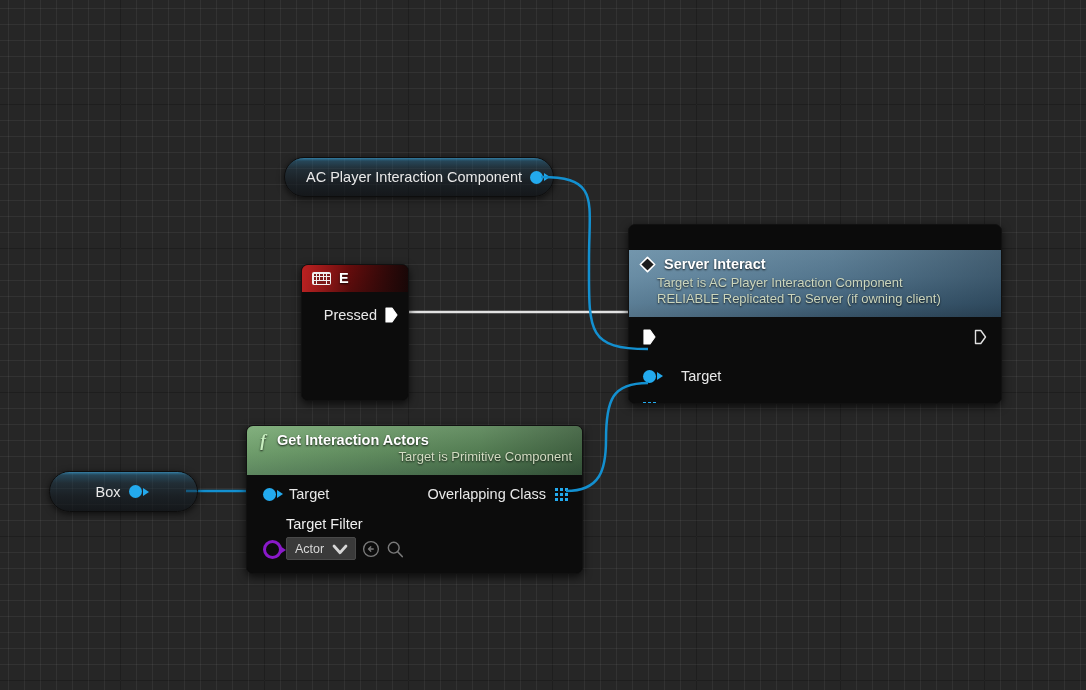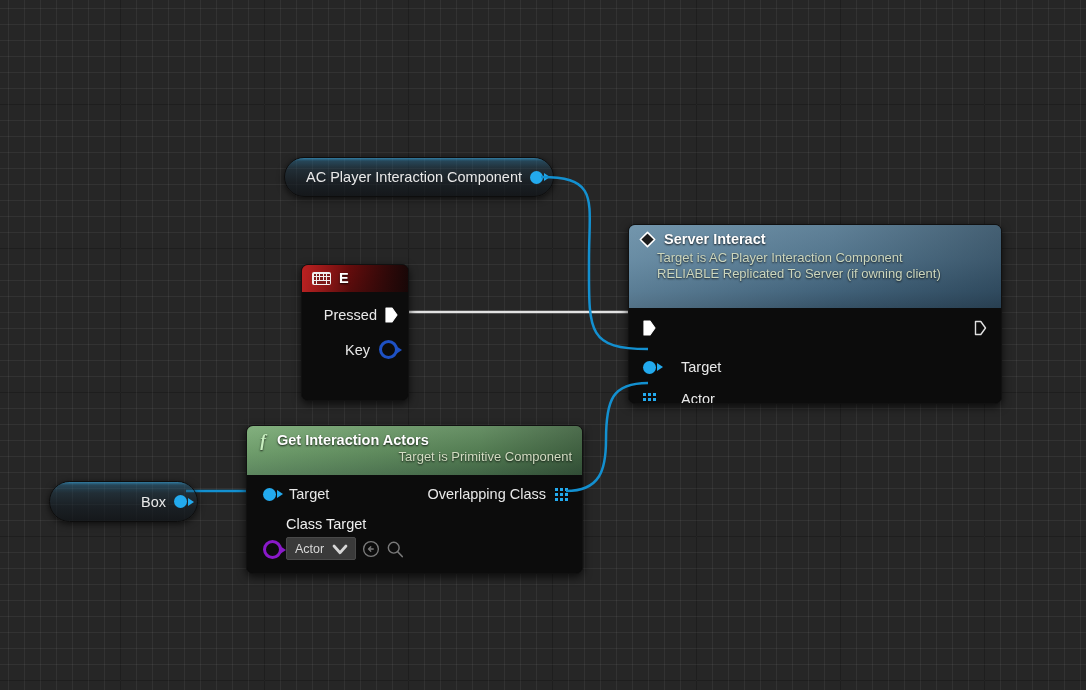--- a/index.html
+++ b/index.html
@@ -247,21 +247,21 @@
     <path d="M 186 491 L 268 491" stroke="#1390d0" stroke-width="2.4" fill="none"></path>
 
     <path d="M 392 312 L 646 312" stroke="#e3e3e3" stroke-width="2.4" fill="none"></path>
   </svg>
 
   <div class="node bubble" style="left:284px; top:157px; width:270px; height:40px;">
     <span class="lbl">AC Player Interaction Component</span>
     <span class="dot-pin"></span>
   </div>
 
-  <div class="node bubble" style="left:49px; top:481px; width:149px; height:41px;">
+  <div class="node bubble" style="left:49px; top:471px; width:149px; height:41px;justify-content:center;">
     <span class="lbl">Box</span>
     <span class="dot-pin"></span>
   </div>
 
   <div class="node framed" style="left:301px; top:264px; width:108px; height:137px;">
     <div class="node-header hdr-red" style="height:27px; padding-top:5px;">
       <div class="title">
         <span class="kbd-icon">
           <i></i>
             <i></i>
@@ -282,24 +282,20 @@
     </div>
     <div class="node-body" style="height:110px; padding:5px 10px 0 0;">
       <div class="pinrow right">
         <span class="pin-label">Pressed</span>
         <span class="exec-pin" style="margin-left:8px;">
           <svg width="13" height="16" viewBox="0 0 13 16">
             <path d="M1 1 L7 1 L12 8 L7 15 L1 15 Z" fill="#ffffff" stroke="#ffffff" stroke-width="1.2" stroke-linejoin="round"></path>
           </svg>
         </span>
       </div>
-      <div class="pinrow right">
-        <span class="pin-label">Key</span>
-        <span class="dot-pin hollow" style="margin-left:9px;"></span>
-      </div>
     </div>
   </div>
 
   <div class="node framed" style="left:246px; top:425px; width:337px; height:149px;">
     <div class="node-header hdr-green" style="height:49px;">
       <div class="title">
         <span class="fn-icon">f</span>
         <span>Get Interaction Actors</span>
       </div>
       <div class="subtitle" style="margin-left:20px;">Target is Primitive Component</div>
@@ -321,21 +317,21 @@
               <i></i>
               <i></i>
               <i></i>
               <i></i>
               <i></i>
           </span>
         </div>
       </div>
 
       <div style="position:relative; height:55px;">
-        <div class="classfilter-label" style="position:absolute; left:39px; top:1px;">Class Target</div>
+        <div class="classfilter-label" style="position:absolute; left:39px; top:1px;">Target Filter</div>
         <span class="dot-pin purple" style="position:absolute; left:16px; top:25px;"></span>
         <div style="position:absolute; left:39px; top:22px; display:flex; align-items:center; gap:6px;">
           <span class="combo">
             <span>Actor</span>
             <svg class="icon-btn" width="12" height="12" viewBox="0 0 12 12" style="opacity:1;">
               <path d="M2 4 L6 8.5 L10 4" fill="none" stroke="#d6d6d6" stroke-width="1.8" stroke-linecap="round" stroke-linejoin="round"></path>
             </svg>
           </span>
           <svg class="icon-btn" viewBox="0 0 20 20">
             <circle cx="10" cy="10" r="8.2" fill="none" stroke="#bdbdbd" stroke-width="1.5"></circle>
@@ -344,21 +340,21 @@
           <svg class="icon-btn" viewBox="0 0 20 20">
             <circle cx="8.6" cy="8.6" r="6" fill="none" stroke="#bdbdbd" stroke-width="1.6"></circle>
             <path d="M13 13 L18 18.4" stroke="#bdbdbd" stroke-width="1.8" stroke-linecap="round"></path>
           </svg>
         </div>
       </div>
     </div>
   </div>
 
   <div class="node framed" style="left:628px; top:224px; width:374px; height:180px;">
-    <div class="node-header hdr-blue" style="height:83px;">
+    <div class="node-header hdr-blue" style="height:67px;margin-top:25px;">
       <div class="title">
         <svg class="diamond-icon" viewBox="0 0 18 18">
           <path d="M9 1.4 L16.6 9 L9 16.6 L1.4 9 Z" fill="#1c1c1c" stroke="#ffffff" stroke-width="1.7" stroke-linejoin="round"></path>
         </svg>
         <span>Server Interact</span>
       </div>
       <div class="subtitle" style="margin-left:18px; margin-top:2px;">Target is AC Player Interaction Component
 RELIABLE Replicated To Server (if owning client)</div>
     </div>
     <div class="node-body" style="height:106px;">

